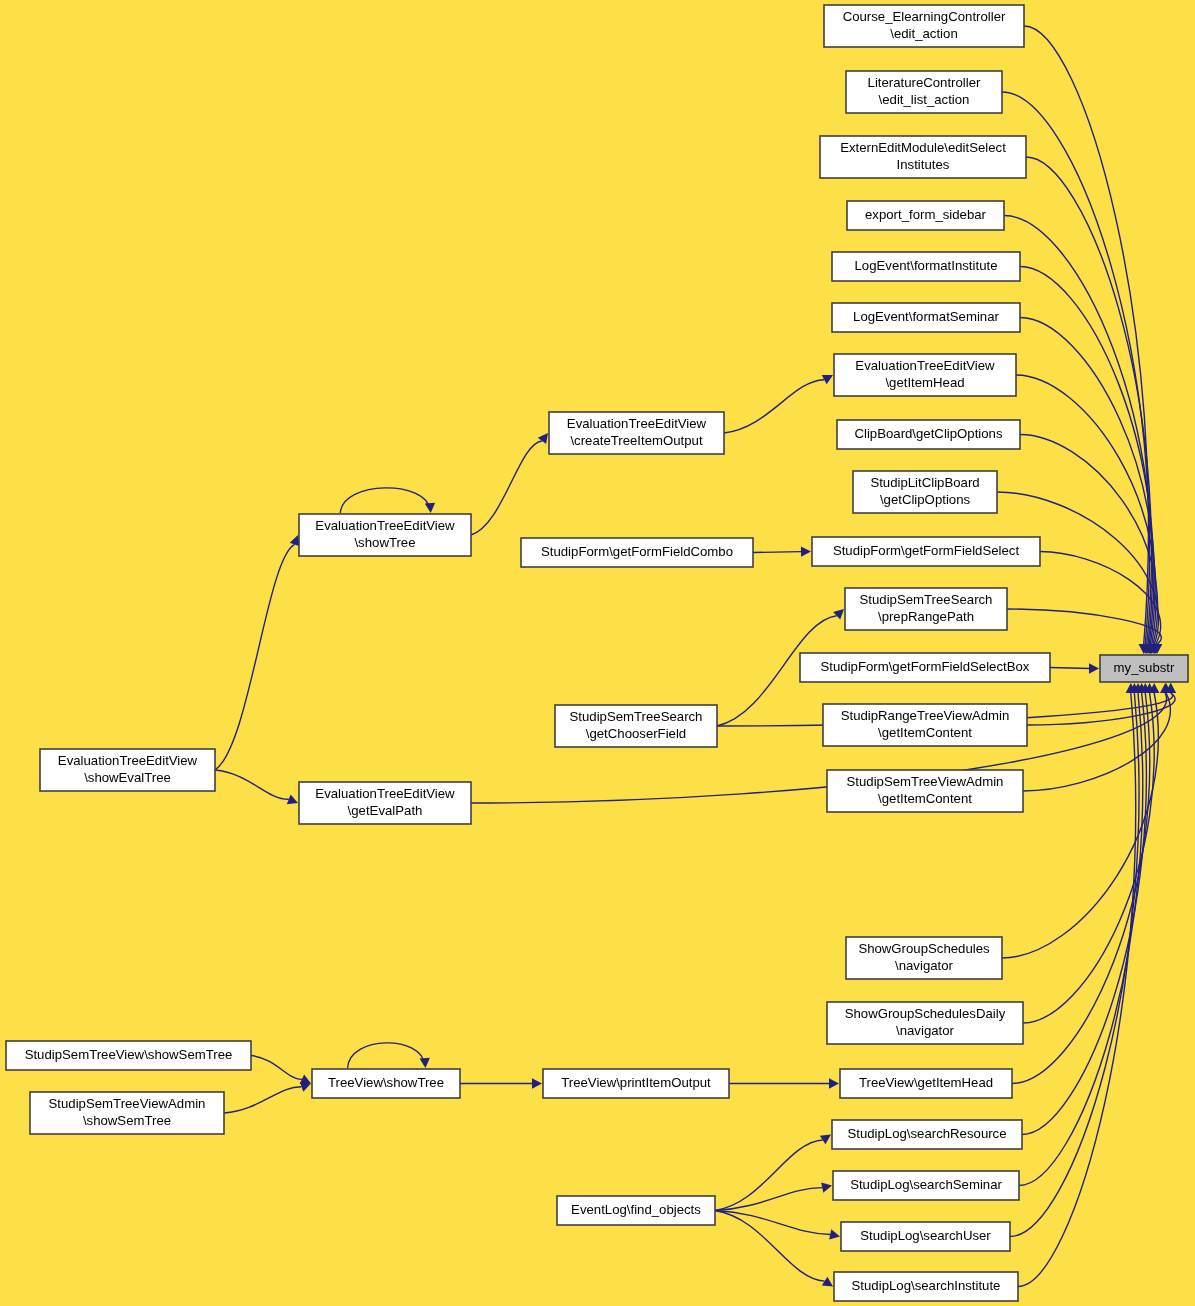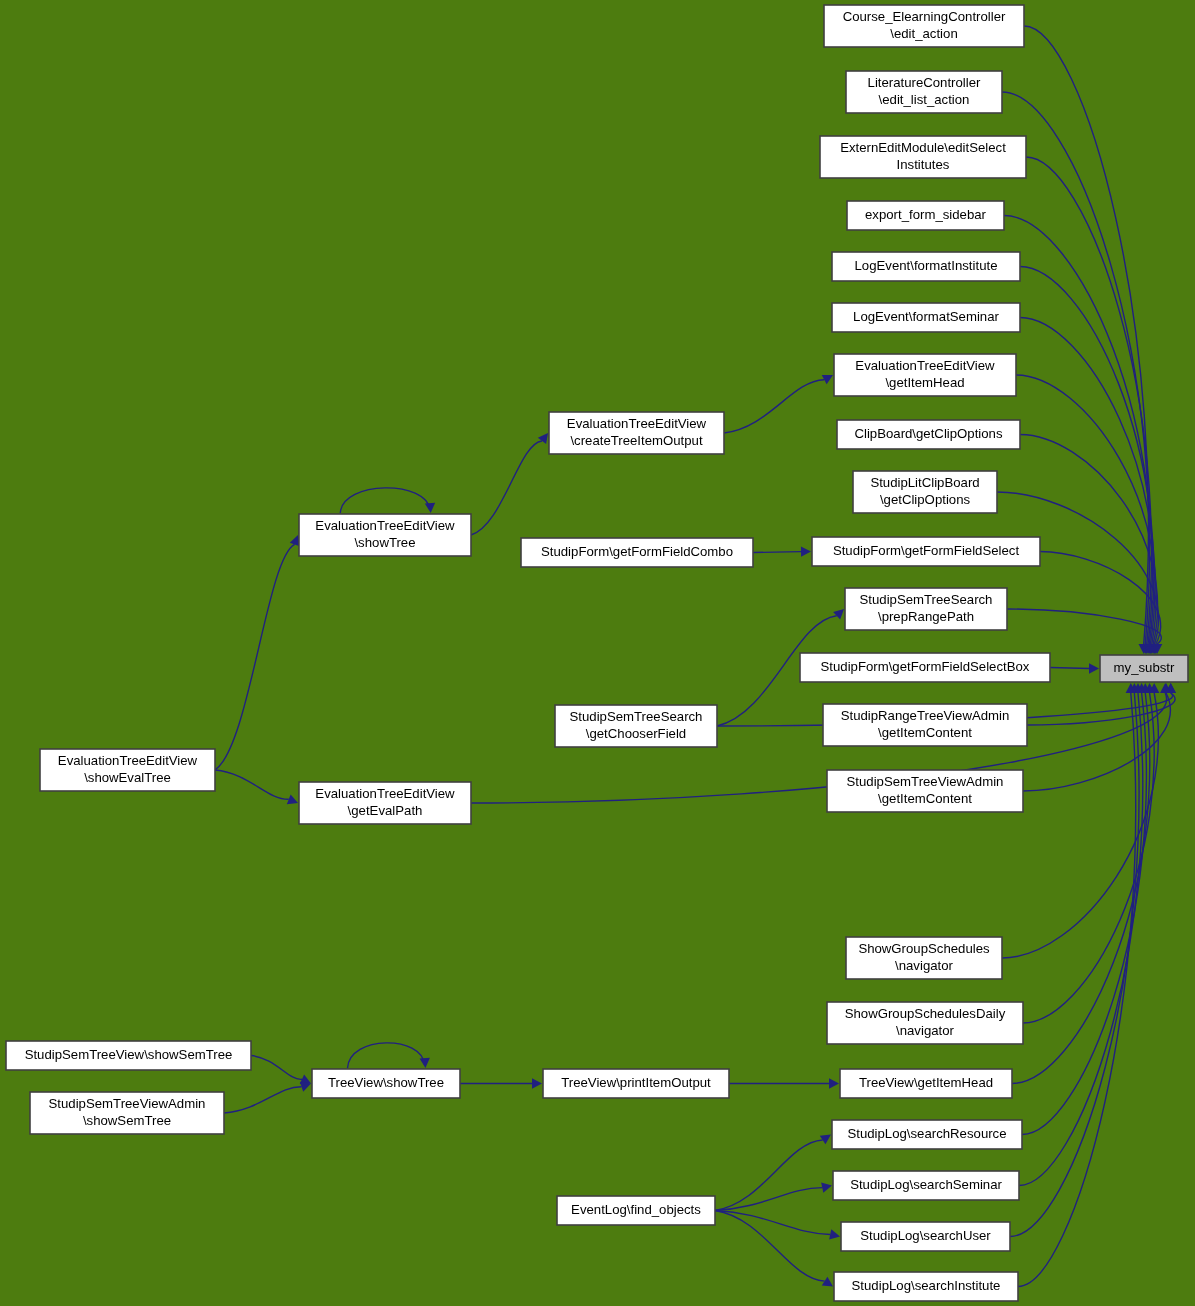--- a/index.html
+++ b/index.html
@@ -7,21 +7,21 @@
     padding: 0;
     background: #ffffff;
   }
   body {
     font-family: "Liberation Sans", sans-serif;
   }
   #graph-wrap {
     position: relative;
     width: 1195px;
     height: 1306px;
-    background: #4d7c0f;
+    background: #fde047;
     overflow: hidden;
   }
   svg#callgraph {
     display: block;
     width: 1195px;
     height: 1306px;
   }
   .node-box {
     fill: #ffffff;
     stroke: #404040;

